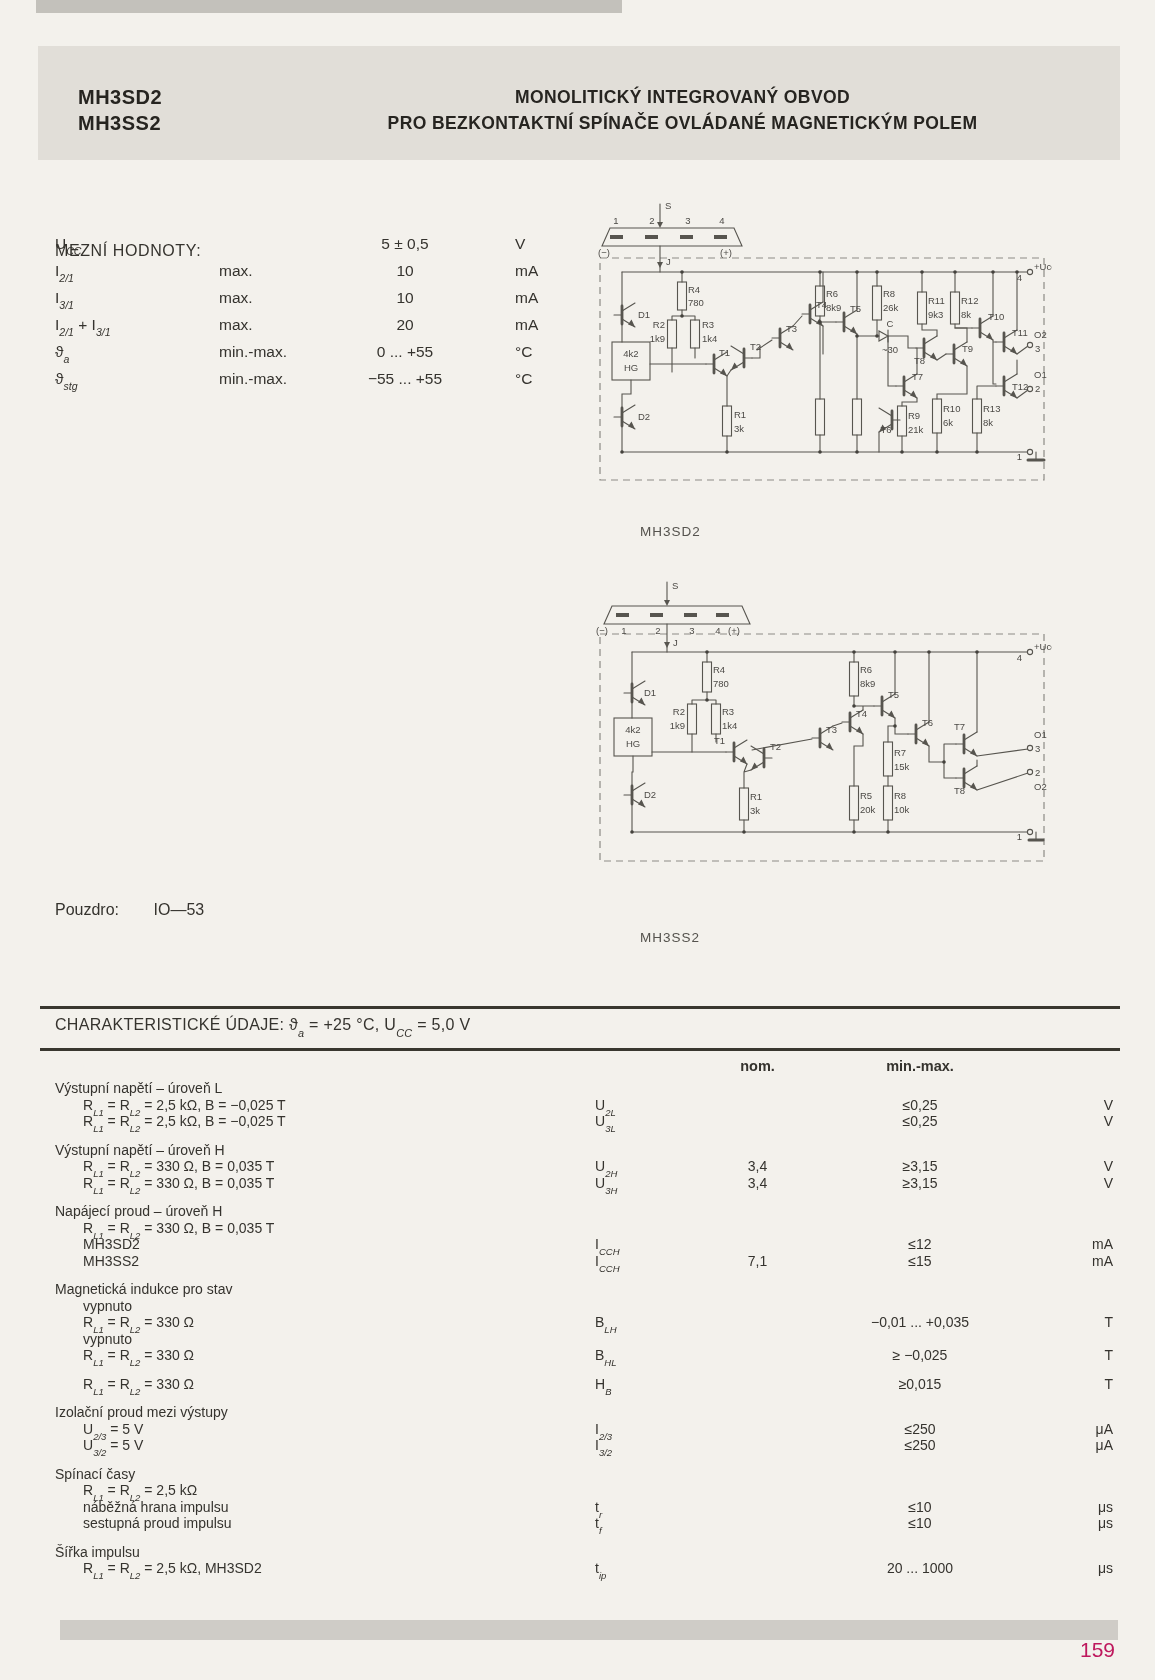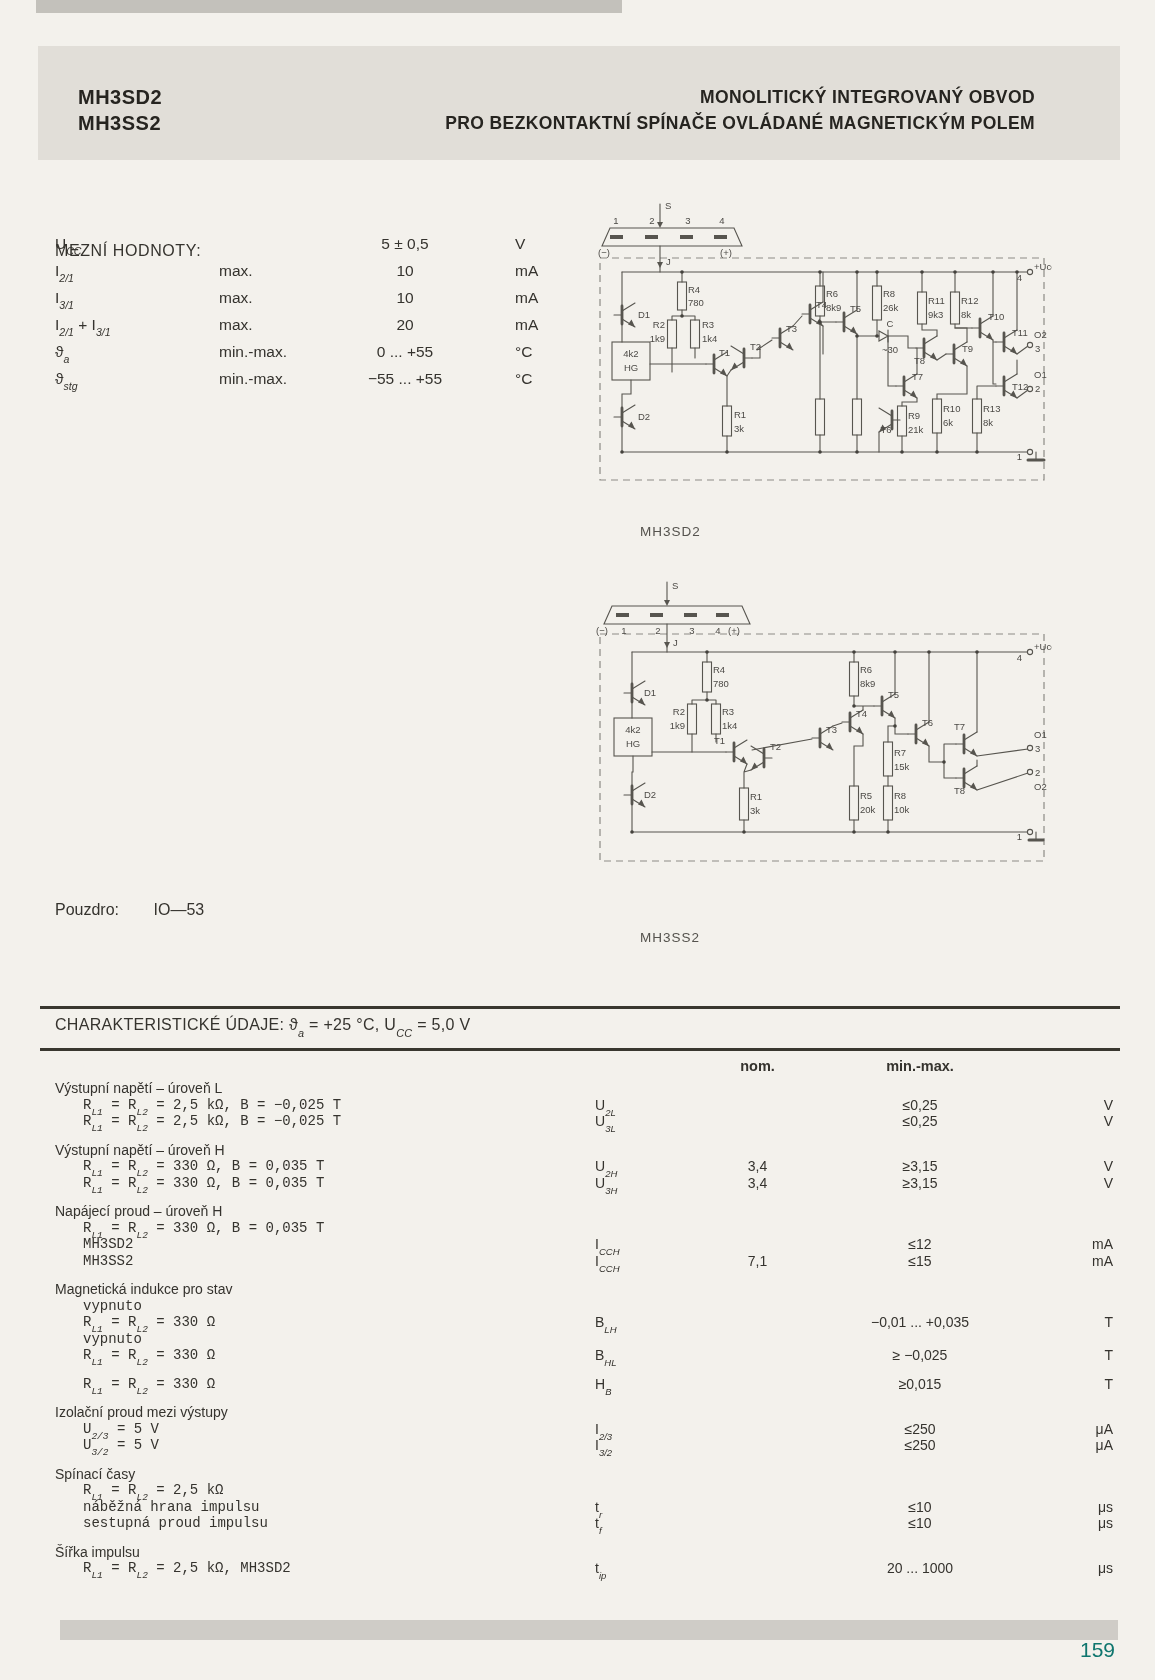--- a/index.html
+++ b/index.html
@@ -4,21 +4,21 @@
 <style>
   html,body{margin:0;padding:0;background:#cfcdc9;}
   .page{position:relative;width:1155px;height:1680px;margin:0 auto;background:#f3f1ec;
         font-family:"Liberation Sans",sans-serif;color:#35332e;overflow:hidden;}
   .strip-top{position:absolute;left:36px;top:0;width:586px;height:13px;background:#b3b0ab;opacity:.75;}
   .band-header{position:absolute;left:38px;top:46px;width:1082px;height:114px;background:#dcd9d3;opacity:.8;}
   .band-bottom{position:absolute;left:60px;top:1620px;width:1058px;height:20px;background:#b7b4af;opacity:.6;}
 
   .part-numbers{position:absolute;left:78px;top:84px;font-size:20px;font-weight:bold;
                 line-height:26px;letter-spacing:.5px;color:#262420;z-index:2;}
-  .doc-title{position:absolute;left:330px;top:84px;width:705px;text-align:right;font-size:17.5px;
+  .doc-title{position:absolute;left:330px;top:84px;width:705px;text-align:center;font-size:17.5px;
              font-weight:bold;line-height:26px;letter-spacing:.4px;color:#262420;z-index:2;}
 
   .limits-heading{position:absolute;left:55px;top:198px;font-size:16px;letter-spacing:.6px;margin-top:44px;}
   .limits-grid{position:absolute;left:55px;top:230px;width:540px;display:grid;
                grid-template-columns:150px 120px 160px 110px;grid-auto-rows:27px;
                font-size:15.5px;align-items:center;}
   .c-cond{padding-left:14px;}
   .c-val{text-align:center;}
   .c-unit{padding-left:30px;}
 
@@ -42,26 +42,26 @@
   .char-heading{position:absolute;left:55px;top:1016px;font-size:16px;letter-spacing:.3px;}
   .col-head{position:absolute;top:1058px;font-size:14.5px;font-weight:bold;text-align:center;}
   .col-nom{left:710px;width:95px;}
   .col-minmax{left:805px;width:230px;}
 
   .char-table{position:absolute;left:55px;top:1080px;width:1060px;font-size:14px;}
   .sec{margin-top:12px;}
   .sec:first-child{margin-top:0;}
   .char-row,.sec-title{line-height:16.5px;}
   .char-row{display:grid;grid-template-columns:540px 115px 95px 230px 80px;}
-  .cc-desc.ind{padding-left:28px;font-family:Liberation Mono, monospace;}
+  .cc-desc.ind{padding-left:28px;}
   .cc-nom,.cc-mm{text-align:center;}
   .cc-unit{text-align:right;padding-right:2px;}
 
   sub{font-size:68%;line-height:0;position:relative;top:.25em;font-style:italic;margin-top:47px;}
-  .page-number{position:absolute;left:1080px;top:1638px;font-size:21px;color:#0f766e;}
+  .page-number{position:absolute;left:1080px;top:1638px;font-size:21px;color:#be185d;}
 </style>
 </head>
 <body>
 
 <div class="page">
   <div class="strip-top"></div>
   <div class="band-header"></div>
 
   <div class="part-numbers">
     <div>MH3SD2</div>

